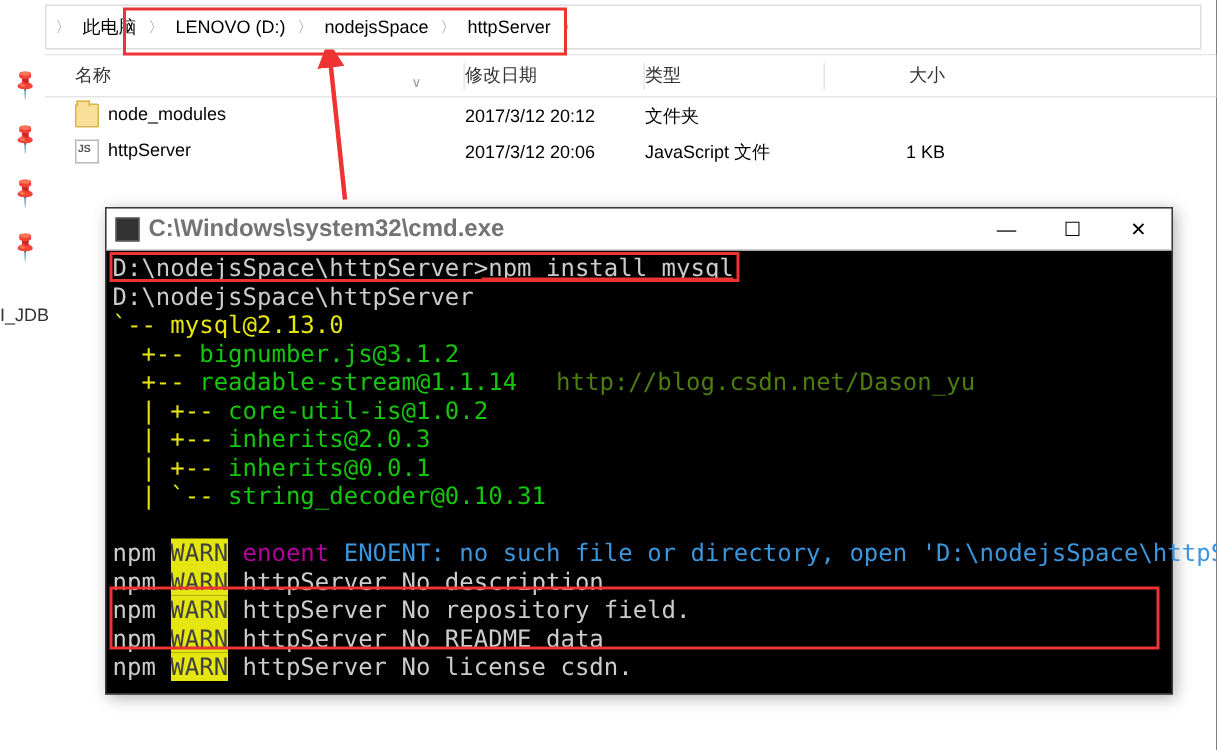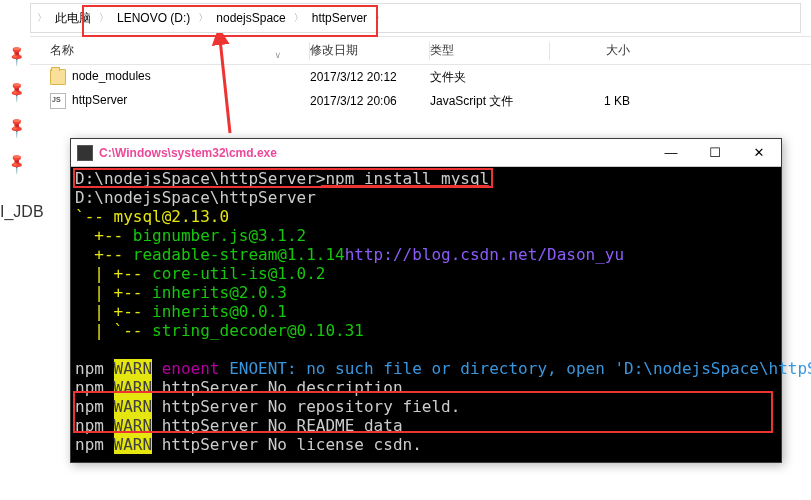--- a/index.html
+++ b/index.html
@@ -9,21 +9,21 @@
   .explorer { position: relative; }
   .breadcrumb-bar { display: flex; align-items: center; height: 30px; border: 1px solid #ddd; margin: 3px 10px 3px 30px; padding: 0 4px; background: #fff; }
   .bc-item { padding: 3px 6px; color: #000; }
   .bc-sep { color: #888; font-size: 10px; padding: 0 2px; }
   .bc-highlight { position: absolute; left: 82px; top: 2px; width: 296px; height: 32px; border: 2px solid #e33; pointer-events: none; }
   .arrow-svg { position: absolute; left: 200px; top: 30px; pointer-events: none; }
   
   
   .quick-col { position: absolute; left: 0; top: 35px; width: 30px; }
   .pin { color: #7a7a7a; font-size: 14px; padding: 10px 8px; transform: rotate(-45deg); display: inline-block; }
-  .jdb { position: absolute; left: 0; top: 200px; font-size: 16px; color: #333; writing-mode: horizontal-tb; }
+  .jdb { position: absolute; left: 0; top: 200px; font-size: 12px; color: #333; writing-mode: horizontal-tb; }
   
   
   .file-area { margin-left: 30px; border-top: 1px solid #e5e5e5; }
   .file-head { display: flex; height: 28px; align-items: center; background: #fff; border-bottom: 1px solid #e5e5e5; color: #333; }
   .col-name { width: 280px; padding-left: 20px; position: relative; }
   .col-name .sort { position: absolute; right: 28px; top: 8px; color: #999; font-size: 9px; }
   .col-date { width: 120px; }
   .col-type { width: 120px; }
   .col-size { width: 100px; text-align: right; padding-right: 20px; }
   .col-sep { border-right: 1px solid #e5e5e5; height: 18px; }
@@ -32,29 +32,29 @@
   .ficon { width: 16px; height: 16px; display: inline-block; }
   .ficon.folder { background: #fadf9b; border: 1px solid #d9b54b; border-radius: 1px; position: relative; }
   .ficon.folder::before { content: ""; position: absolute; left: 0; top: -3px; width: 7px; height: 3px; background: #fadf9b; border: 1px solid #d9b54b; border-bottom: none; }
   .ficon.js { background: #fff; border: 1px solid #b8b8b8; position: relative; }
   .ficon.js::after { content: "JS"; position: absolute; left: 1px; top: 2px; font-size: 7px; color: #555; font-weight: bold; }
   
   
   .term-window { position: absolute; left: 70px; top: 138px; width: 712px; background: #000; border: 1px solid #3a3a3a; box-shadow: 2px 2px 10px rgba(0,0,0,0.3); }
   .term-title { height: 28px; background: #fff; display: flex; align-items: center; border-bottom: 1px solid #ccc; }
   .term-title .ticon { width: 16px; height: 16px; background: #333; margin: 0 6px; display: inline-block; border: 1px solid #555; }
-  .term-title .ttext { flex: 1; font-weight: bold; font-size: 12px; color: #ec4899; }
+  .term-title .ttext { flex: 1; font-weight: bold; font-size: 16px; color: #737373; }
   .term-title .tbtn { width: 44px; height: 28px; display: flex; align-items: center; justify-content: center; color: #000; font-family: "Segoe UI", sans-serif; font-size: 13px; }
   .term-body { font-family: "NSimSun", "SimSun", "Consolas", monospace; font-size: 16px; line-height: 19px; color: #ccc; padding: 2px 4px 8px; position: relative; }
   .term-body .ln { white-space: pre; }
   .y { color: #e5e510; }
   .g { color: #16c60c; }
   .m { color: #b4009e; }
   .c { color: #3a96dd; }
-  .gray { color: #8b5cf6; }
+  .gray { color: #4d7c0f; margin-left: 26px; }
   .w { color: #ccc; }
   .hl { background: #e5e510; color: #404040; }
   
   .box1 { position: absolute; left: 2px; top: 1px; width: 420px; height: 20px; border: 2px solid #e33; pointer-events: none; }
   .box2 { position: absolute; left: 2px; top: 224px; width: 700px; height: 42px; border: 2px solid #e33; pointer-events: none; }
   .uline { position: absolute; left: 250px; top: 18px; width: 168px; height: 2px; background: #e33; pointer-events: none; }
 </style>
 </head>
 <body>
 

